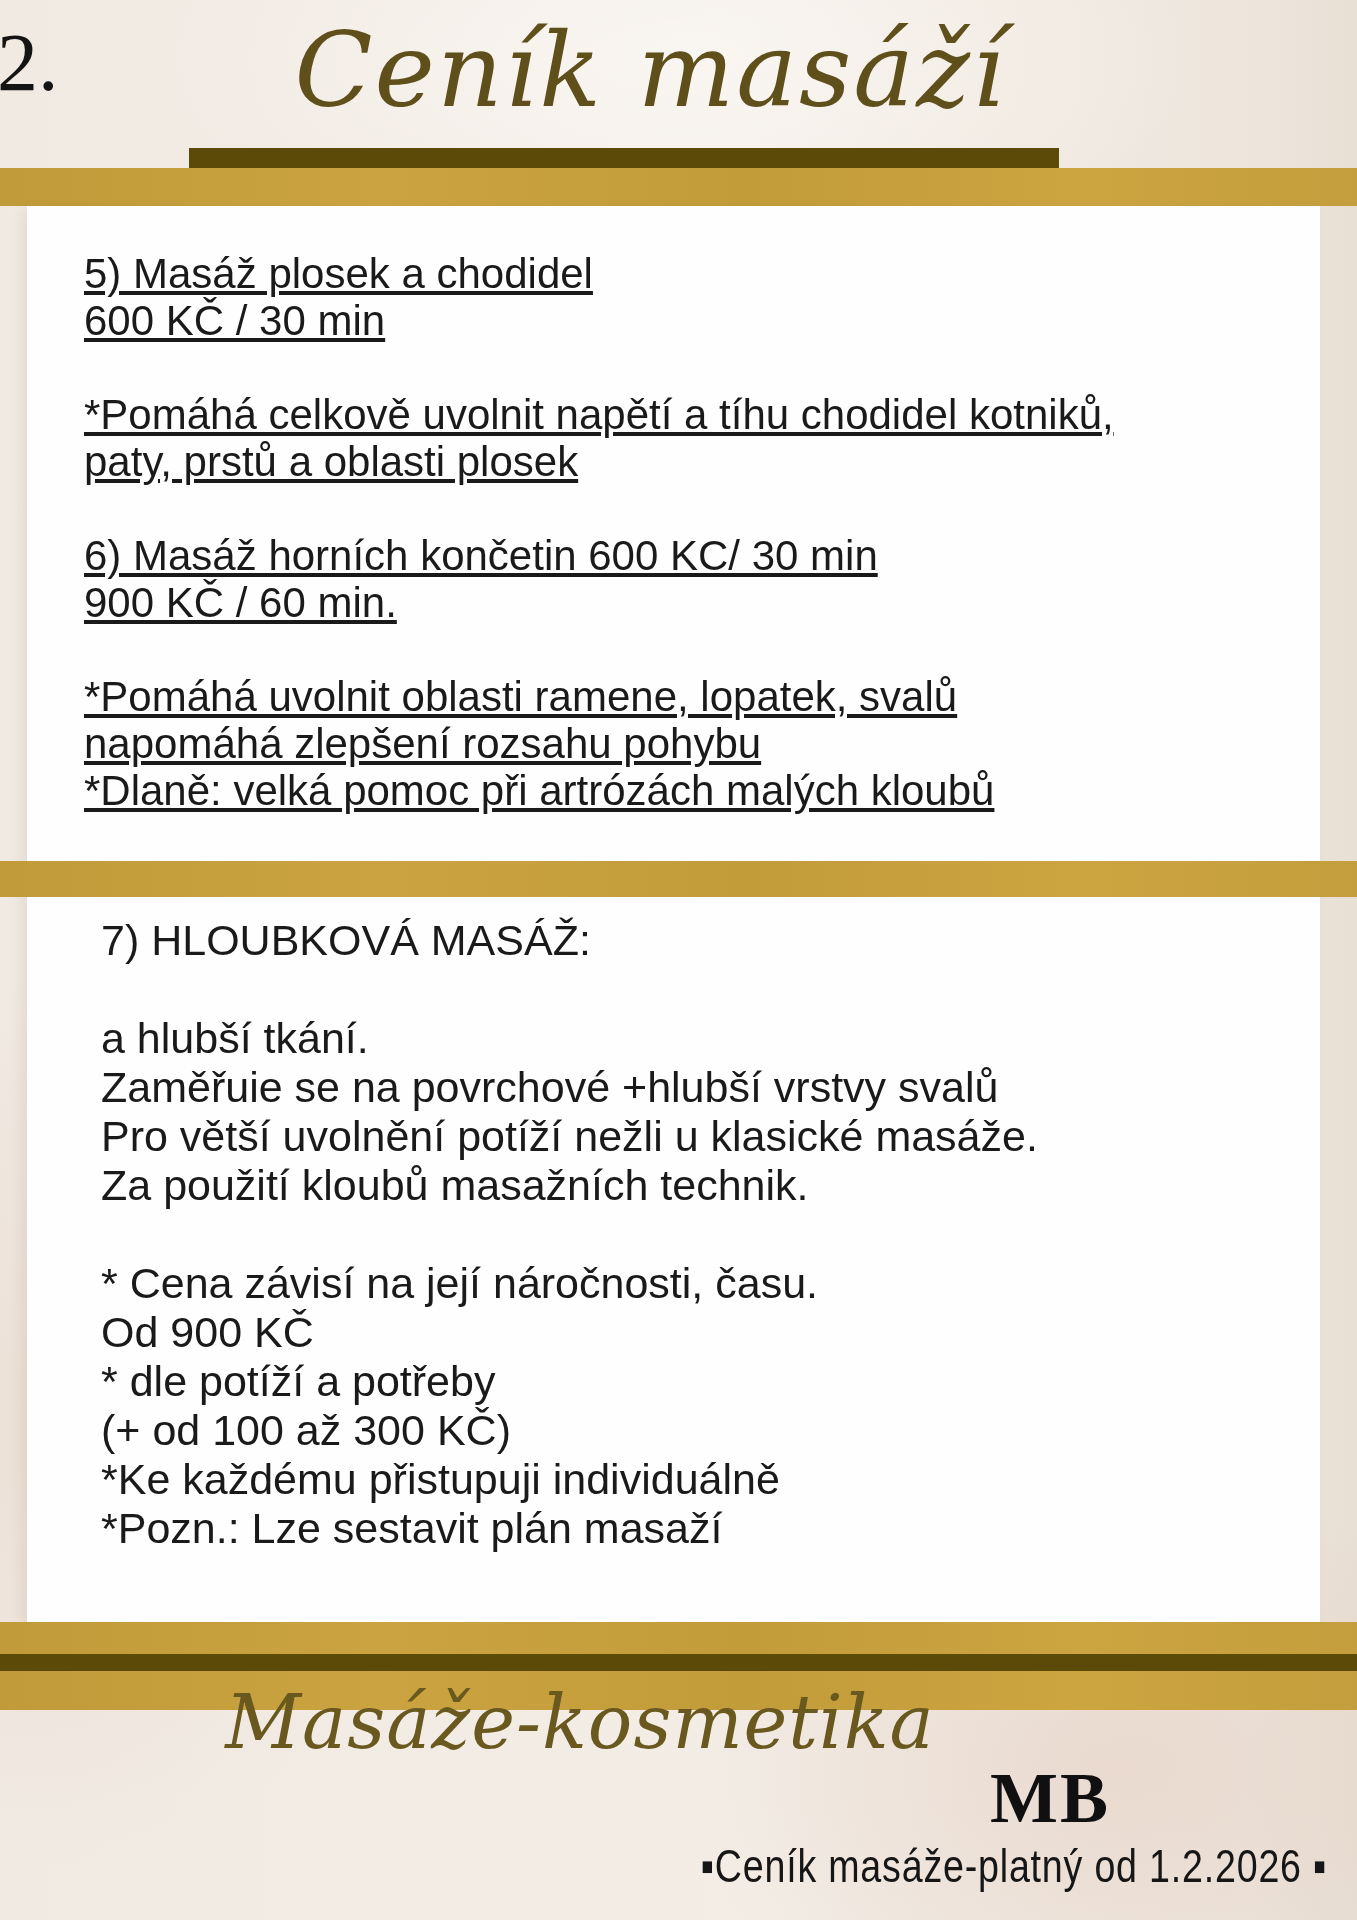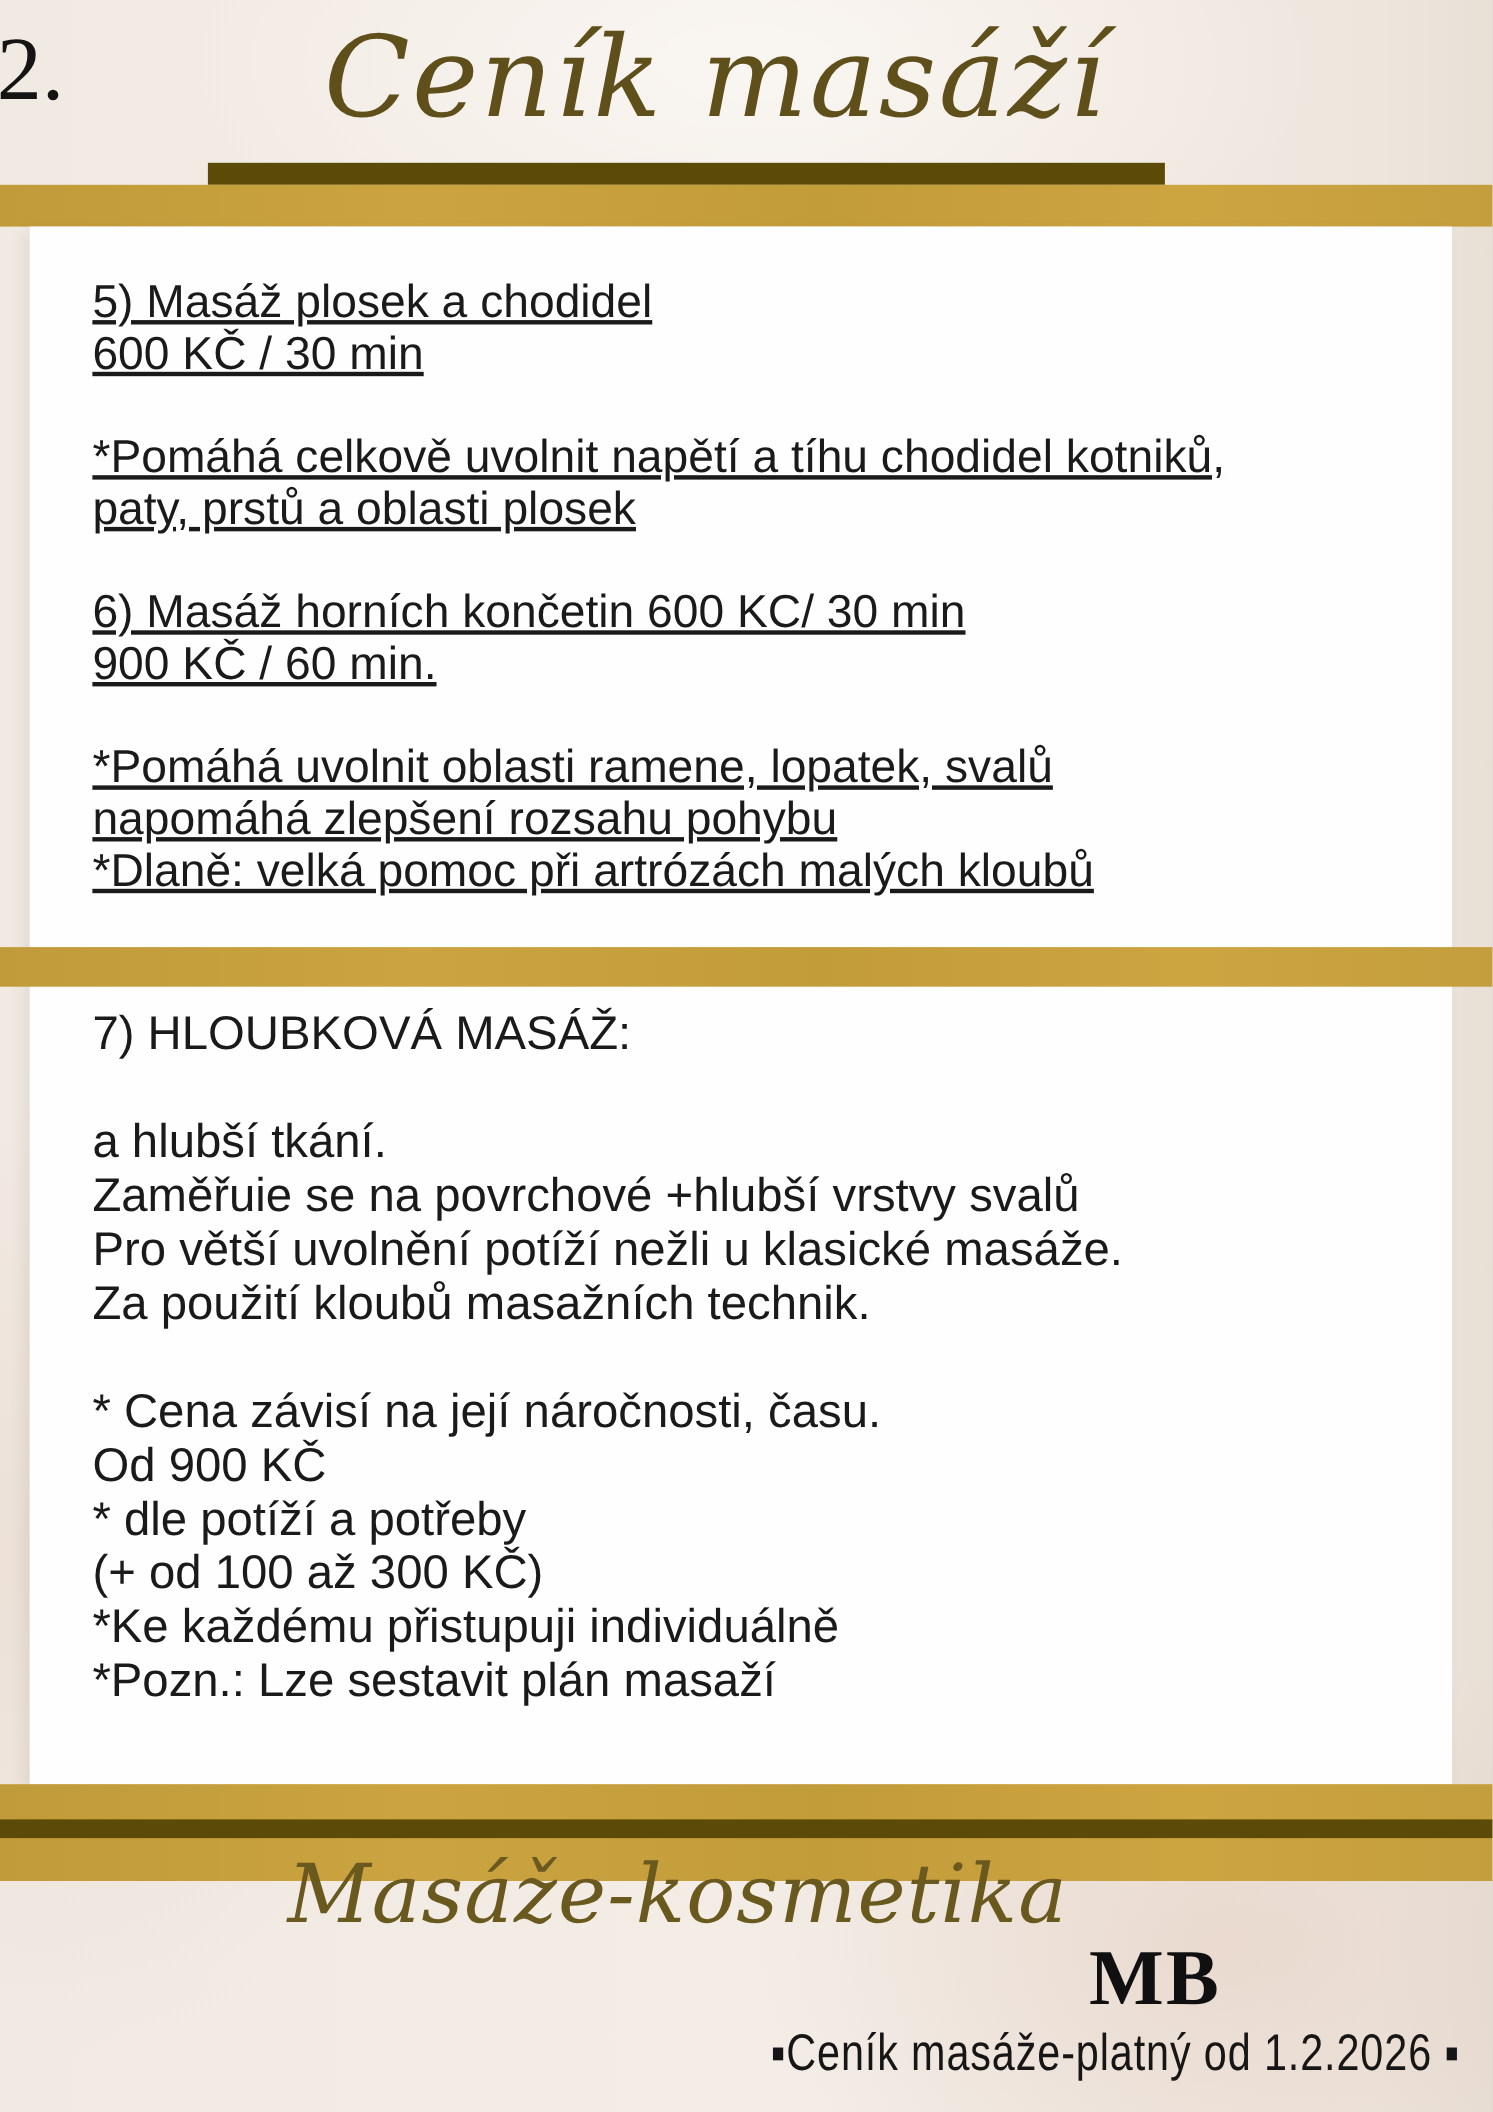--- a/index.html
+++ b/index.html
@@ -79,36 +79,35 @@
   }
   .text-block {
     position: absolute;
     left: 84px;
     z-index: 2;
     color: #1a1a1a;
     white-space: nowrap;
   }
   .s1 { top: 250px; font-size: 42px; }
   .s1 .line { height: 47px; line-height: 47px; text-decoration: underline; }
-  .s2 { top: 916px; font-size: 43px; }
+  .s2 { top: 916px; font-size: 43px; margin-left: 17px; }
   .s2 .line { height: 49px; line-height: 49px; }
   .brand-script {
     position: absolute;
     left: 0;
     width: 1160px;
     top: 1682px;
     text-align: center;
     font-family: "DejaVu Serif", cursive, serif;
     font-style: italic;
     font-size: 74px;
     line-height: 80px;
     letter-spacing: 1px;
     color: #6a591f;
     z-index: 4;
-    padding-left: 36px;
   }
   .brand-initials {
     position: absolute;
     left: 0;
     width: 1110px;
     top: 1770px;
     text-align: right;
     font-family: Liberation Serif, serif;
     font-weight: 700;
     font-size: 72px;

